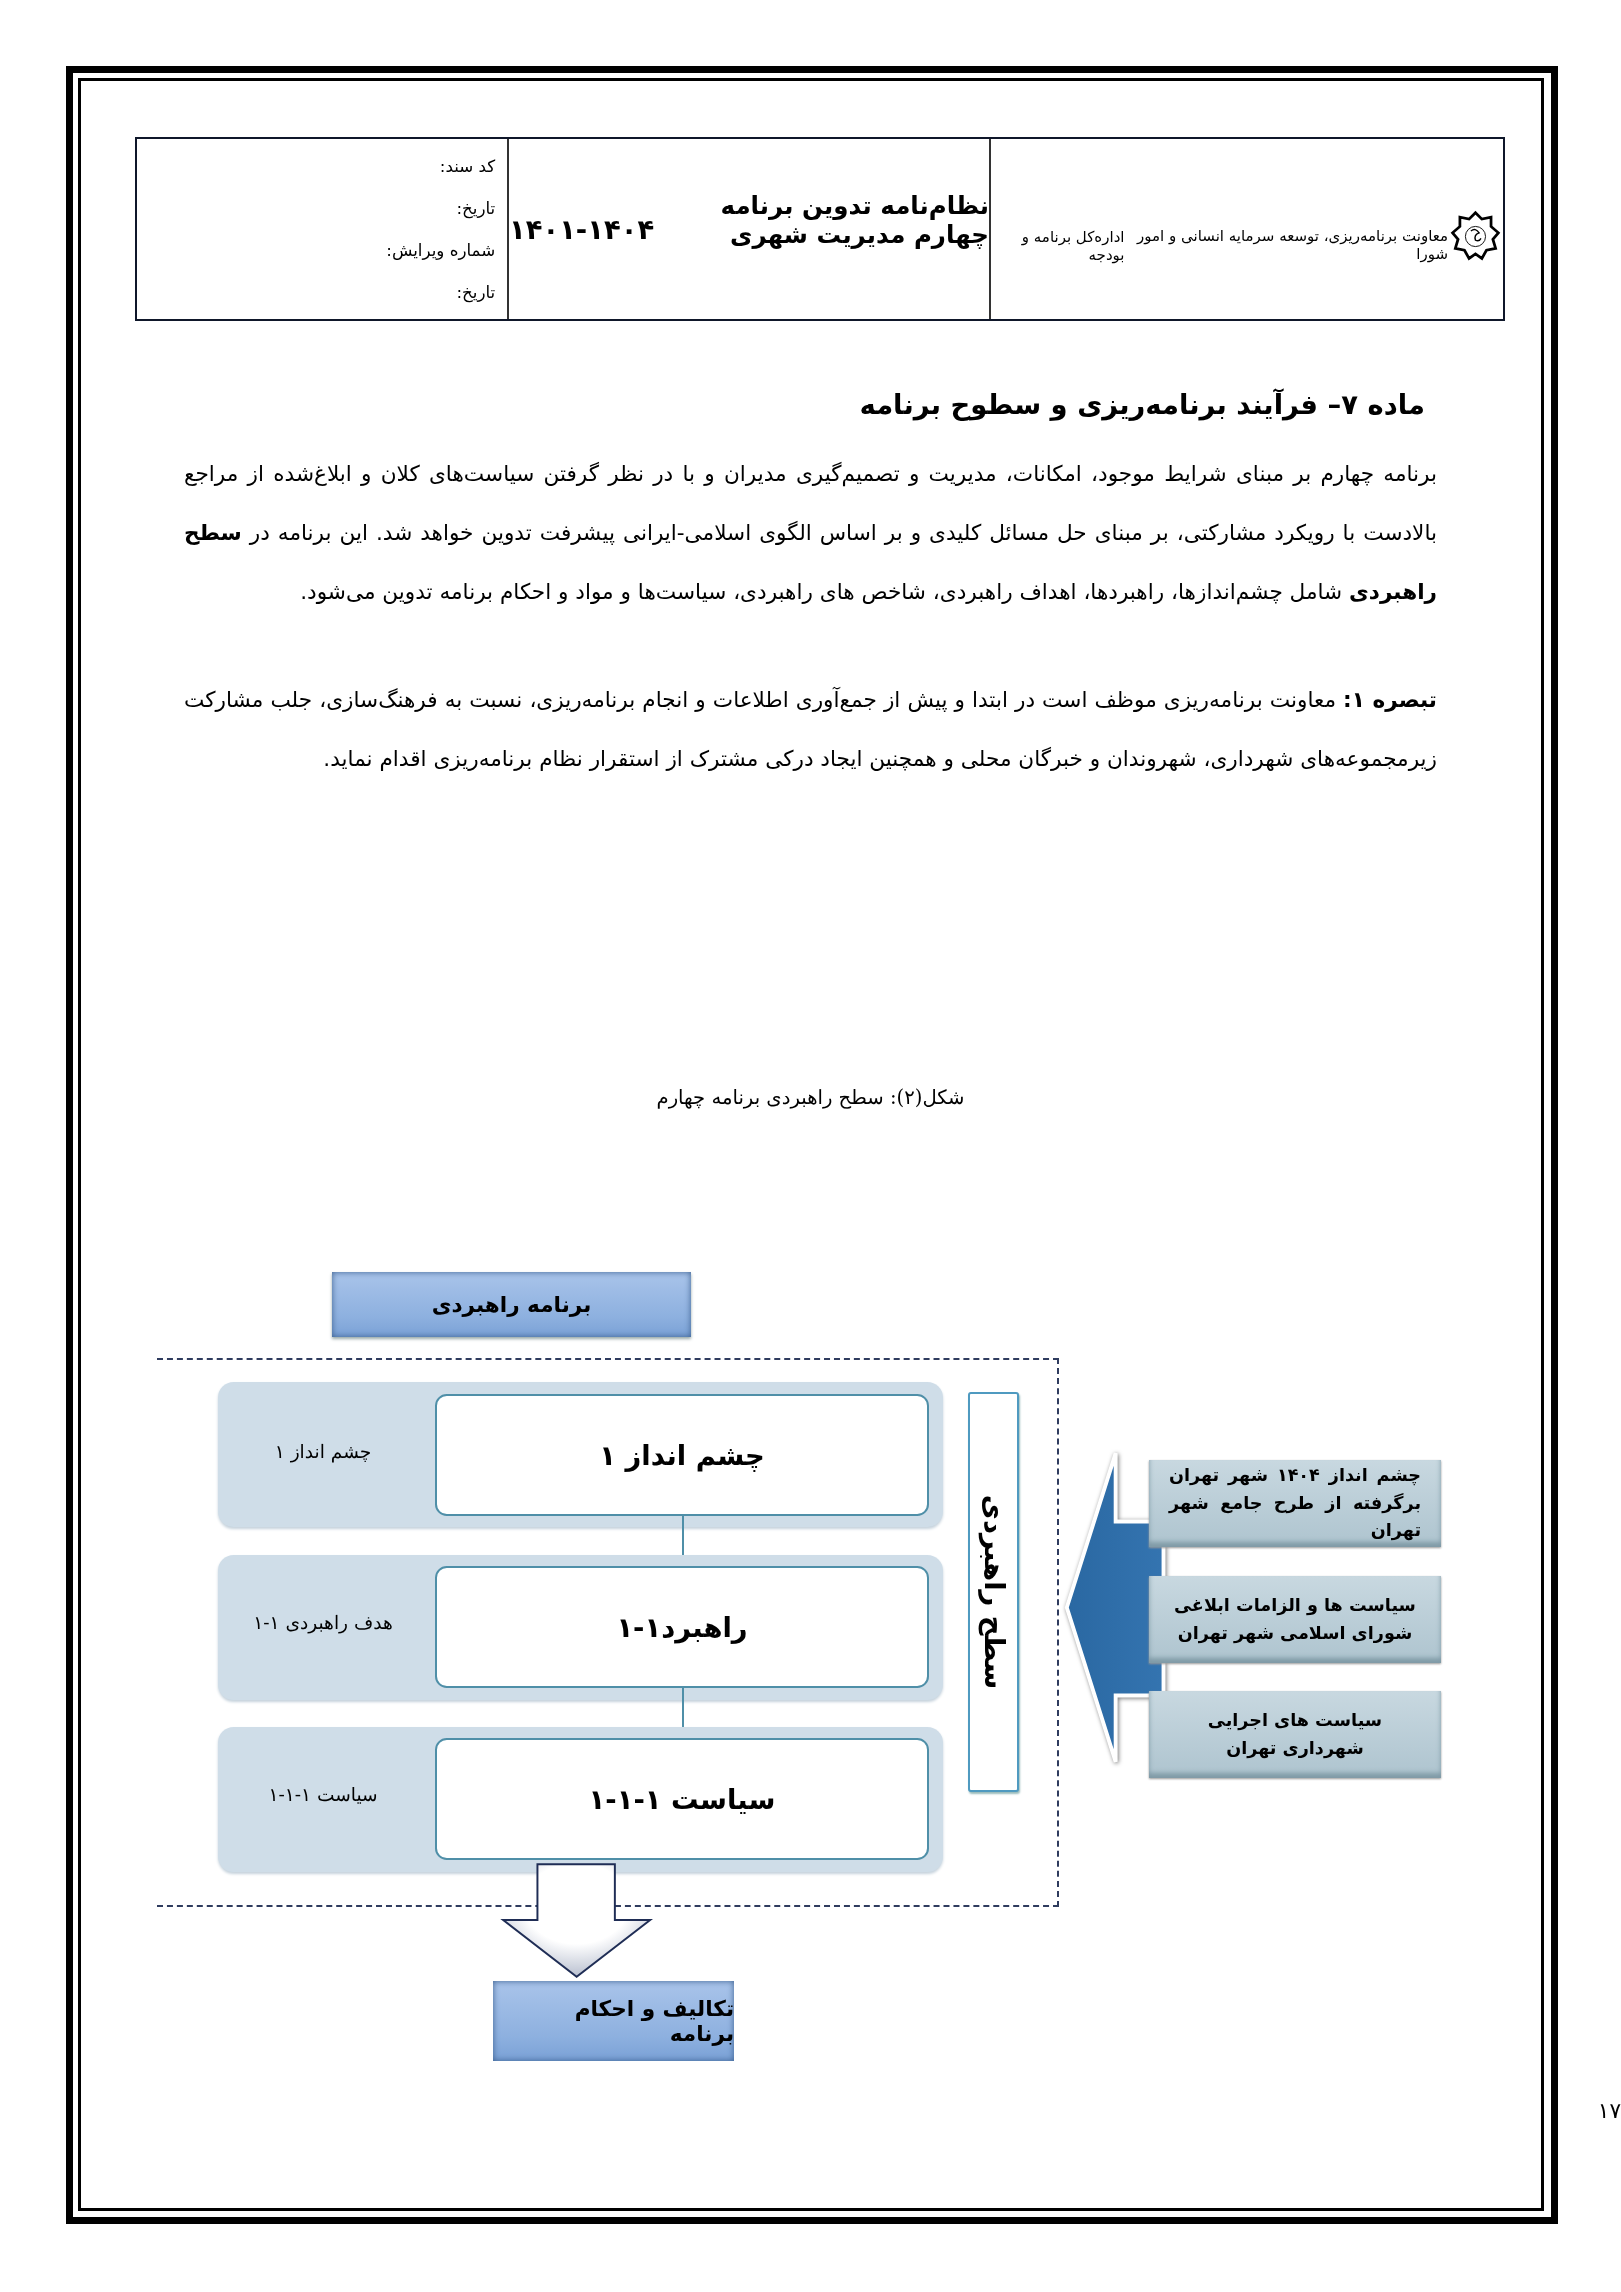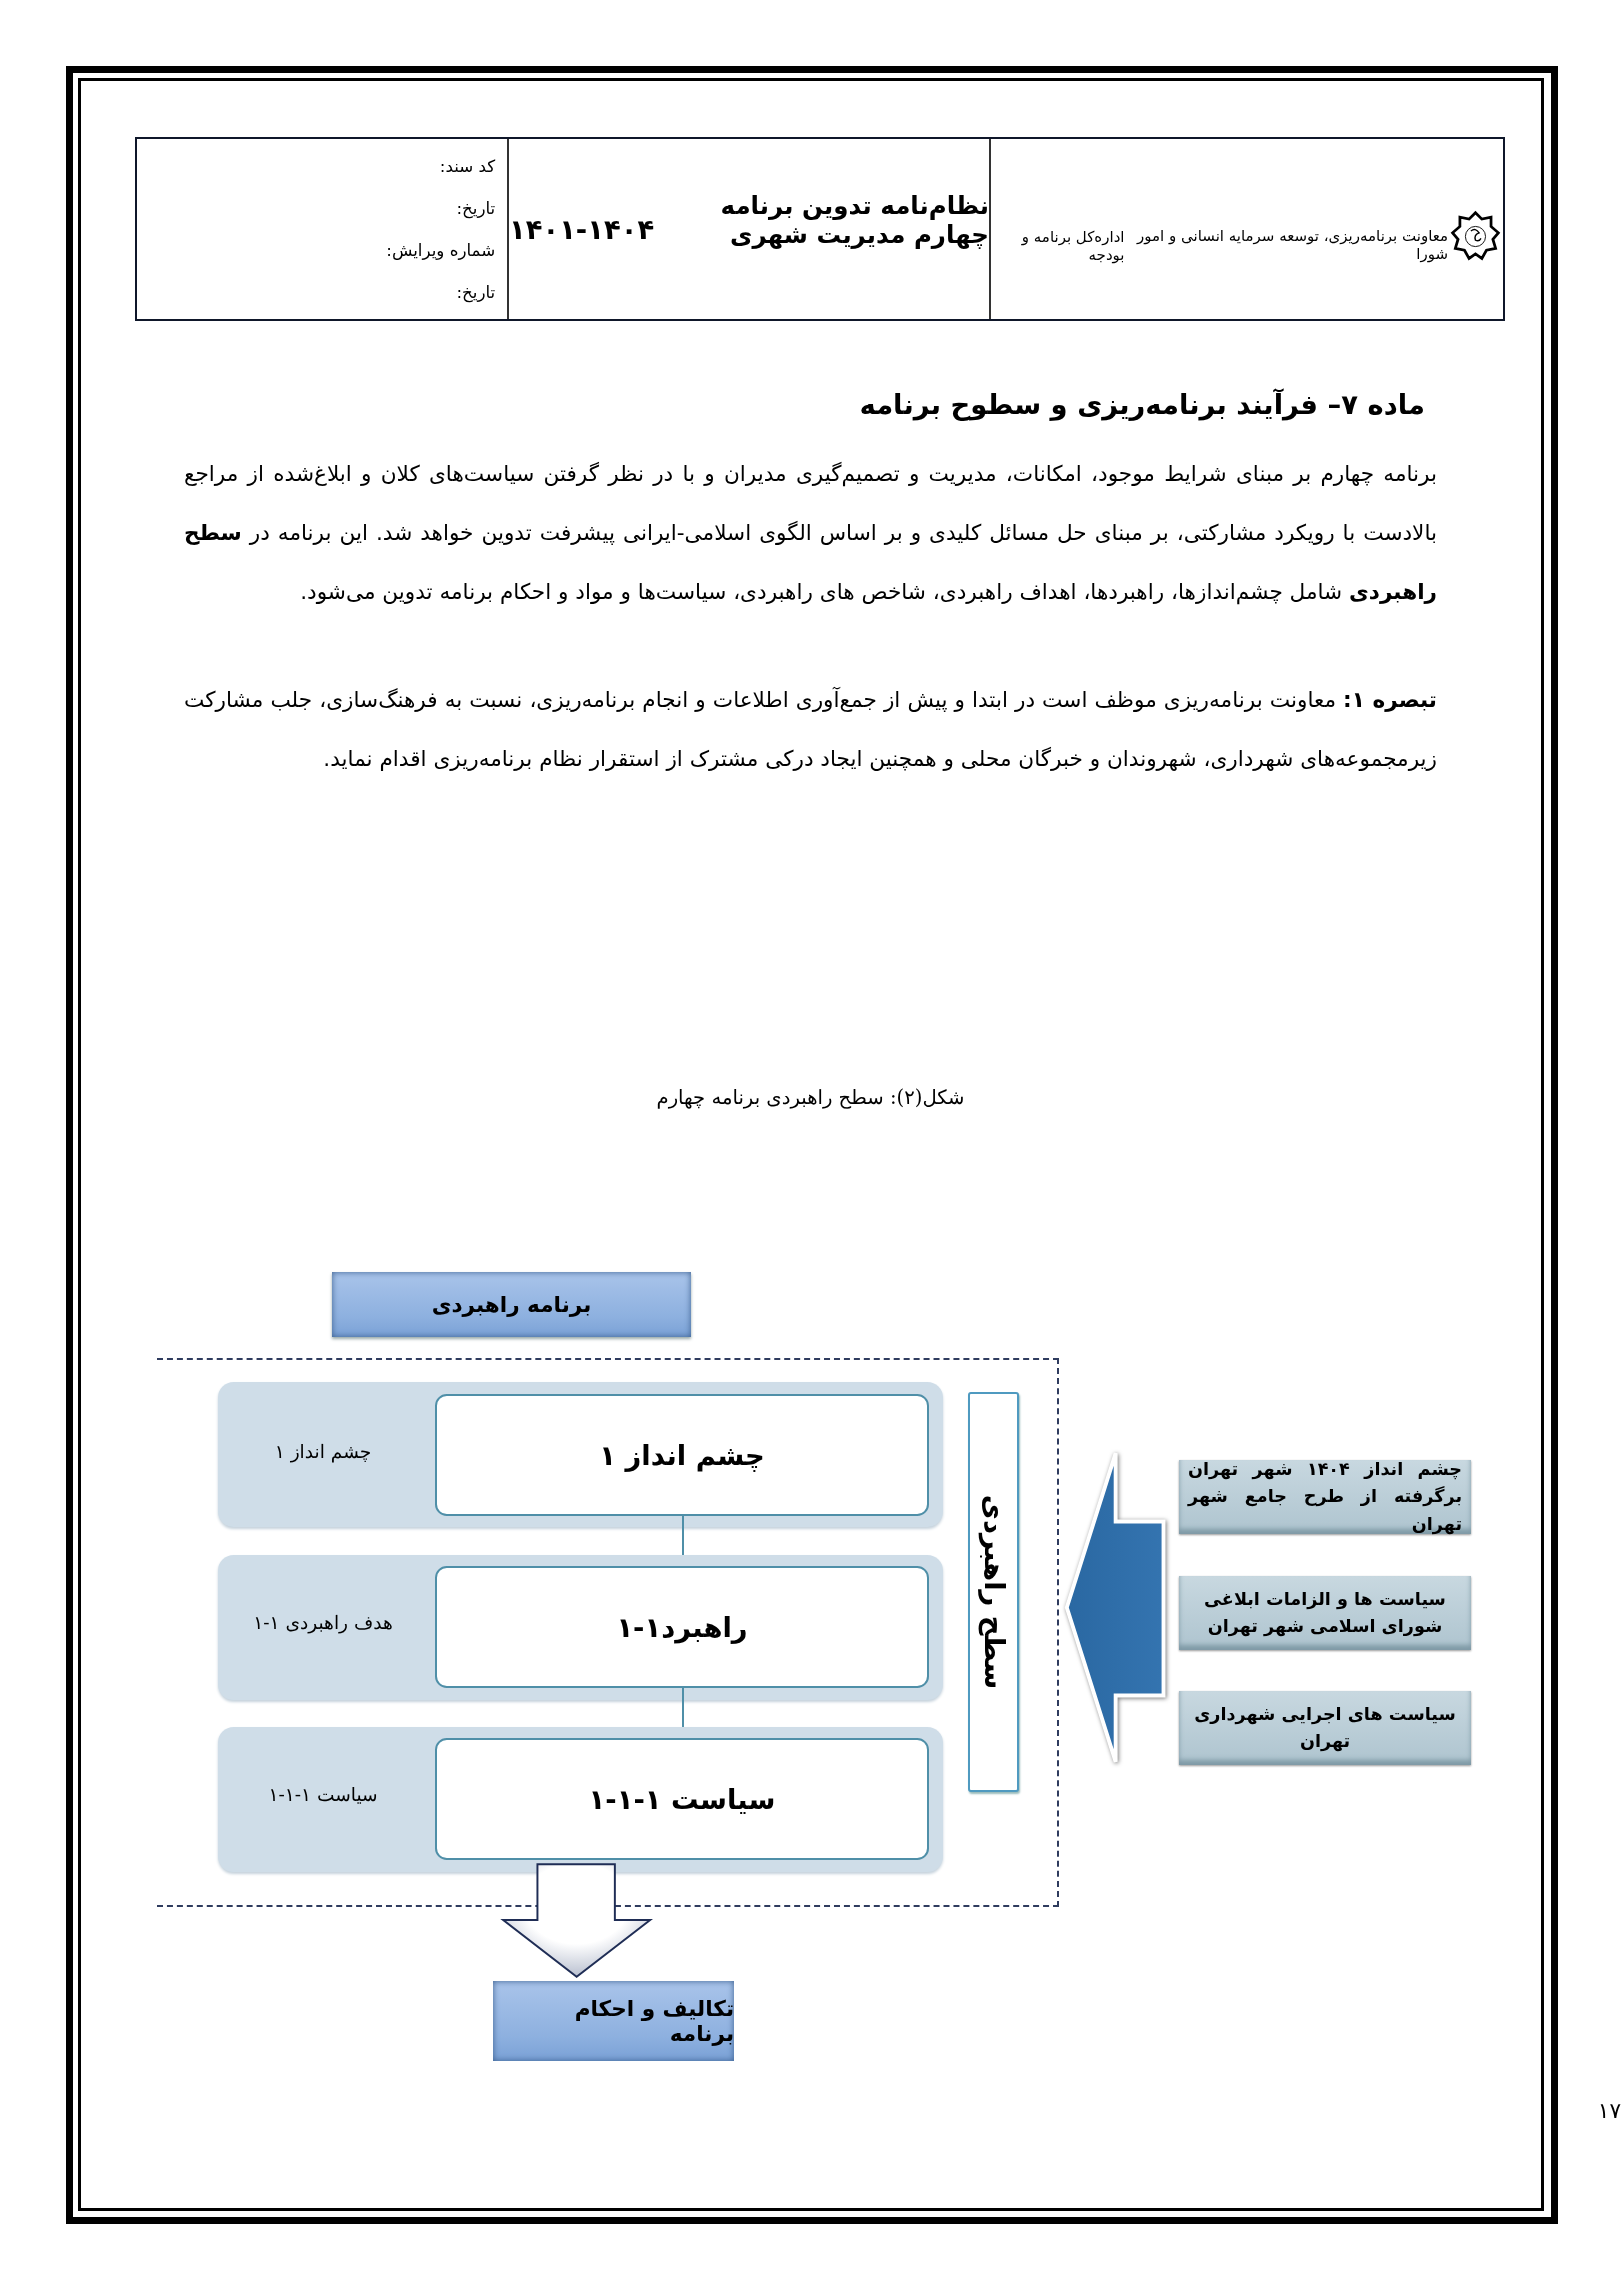--- a/index.html
+++ b/index.html
@@ -39,21 +39,21 @@
   .dash-box { position:absolute; left:157px; top:1358px; width:902px; height:549px; border-top:2.9px dashed #2f3c5e; border-right:2px dashed #2f3c5e; border-bottom:2.9px dashed #2f3c5e; box-sizing:border-box; }
 
   .row-bg { position:absolute; left:218px; width:725px; height:145px; background:#cfdde8; border-radius:15.7px; box-shadow:0 2px 2.9px #c5d2dc; }
   .row-card { position:absolute; left:435px; width:494px; height:122px; background:#fff; border:2px solid #4f8fa8; border-radius:11.8px; box-sizing:border-box; display:flex; align-items:center; justify-content:center; direction:rtl; font-weight:bold; font-size:27.4px; }
   .row-label { position:absolute; width:206px; left:220px; text-align:center; direction:rtl; font-family:"DejaVu Serif", serif; font-size:18.6px; }
   .connector { position:absolute; left:682px; width:2px; background:#4f8fa8; }
 
   .vert-box { position:absolute; left:968px; top:1392px; width:51px; height:400px; border:2.9px solid #4f9ac0; border-radius:2.9px; box-sizing:border-box; background:#fff; box-shadow:1px 2px 2px #9bb; }
   .vert-text { position:absolute; left:50%; top:50%; transform:translate(-50%,-50%) rotate(90deg); white-space:nowrap; direction:rtl; font-weight:bold; font-size:27.4px; }
 
-  .src-box { position:absolute; left:1179px; width:292px; height:74px; background:linear-gradient(#c8d8e0,#aec4cf); box-shadow: inset 0 -4.9px 4.9px #7f9aa6, 0 1px 2px #999; display:flex; align-items:center; justify-content:center; direction:rtl; text-align:center; font-weight:bold; font-size:17.6px; line-height:27.4px; padding:0 9px; box-sizing:border-box; }
+  .src-box { position:absolute; left:1149px; width:292px; height:87px; background:linear-gradient(#c8d8e0,#aec4cf); box-shadow: inset 0 -4.9px 4.9px #7f9aa6, 0 1px 2px #999; display:flex; align-items:center; justify-content:center; direction:rtl; text-align:center; font-weight:bold; font-size:17.6px; line-height:27.4px; padding:0 20px; box-sizing:border-box; }
   .src-box.just { text-align:justify; text-align-last:right; }
 
   .bottom-box { position:absolute; left:493px; top:1981px; width:221px; height:80px; background:linear-gradient(#a9c4ea,#8db0df 70%,#7aa1d6); box-shadow: inset 0 0 5.9px #3a5f8e; display:flex; align-items:center; justify-content:center; direction:rtl; font-weight:bold; font-size:21.6px;padding-left:20px; }
 
   .page-num { position:absolute; left:0; width:1621px; top:2098px; text-align:right; font-family:"DejaVu Serif", serif; font-size:21.6px; direction:rtl; }
 </style>
 </head>
 <body>
 
 <div class="frame-outer"></div>

